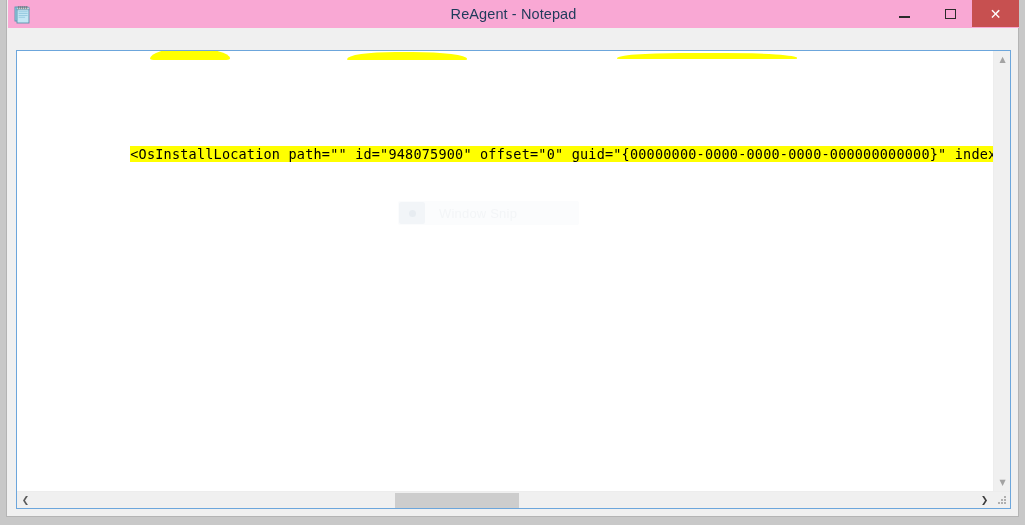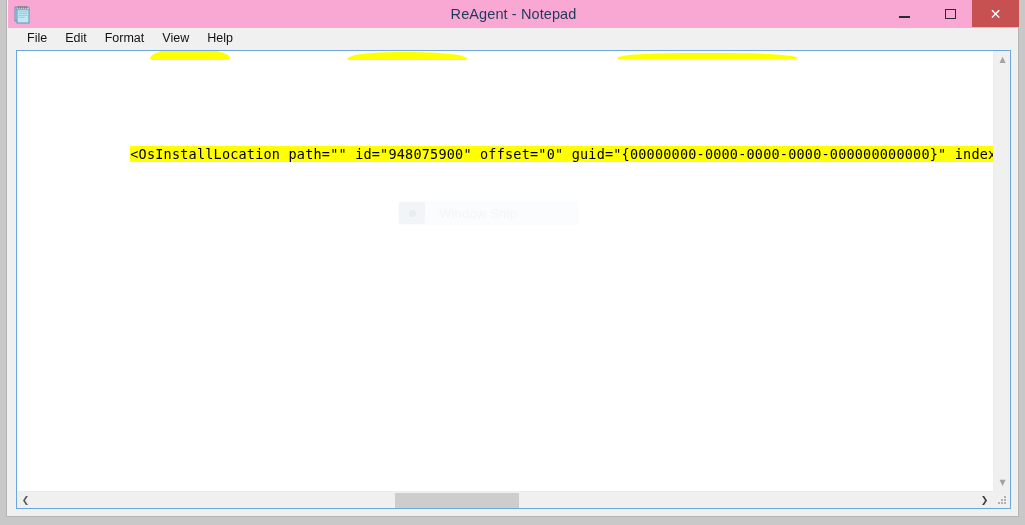--- a/index.html
+++ b/index.html
@@ -342,27 +342,20 @@
 
       <button class="winbtn" id="btn-max">
         <span class="glyph-max"></span>
       </button>
 
       <button class="winbtn" id="btn-close">
         <span class="glyph-close">✕</span>
       </button>
     </div>
 
-    <div id="menubar">
-      <div class="menu-item">File</div>
-      <div class="menu-item">Edit</div>
-      <div class="menu-item">Format</div>
-      <div class="menu-item">View</div>
-      <div class="menu-item">Help</div>
-    </div>
 
     <div id="editor-frame">
 
       <div id="text-area">
 
         <div id="code-line">
           <span class="blob" id="blob-a"></span>
           <span class="blob" id="blob-b"></span>
           <span class="blob" id="blob-c"></span>
           <span class="blob" id="blob-d"></span>

